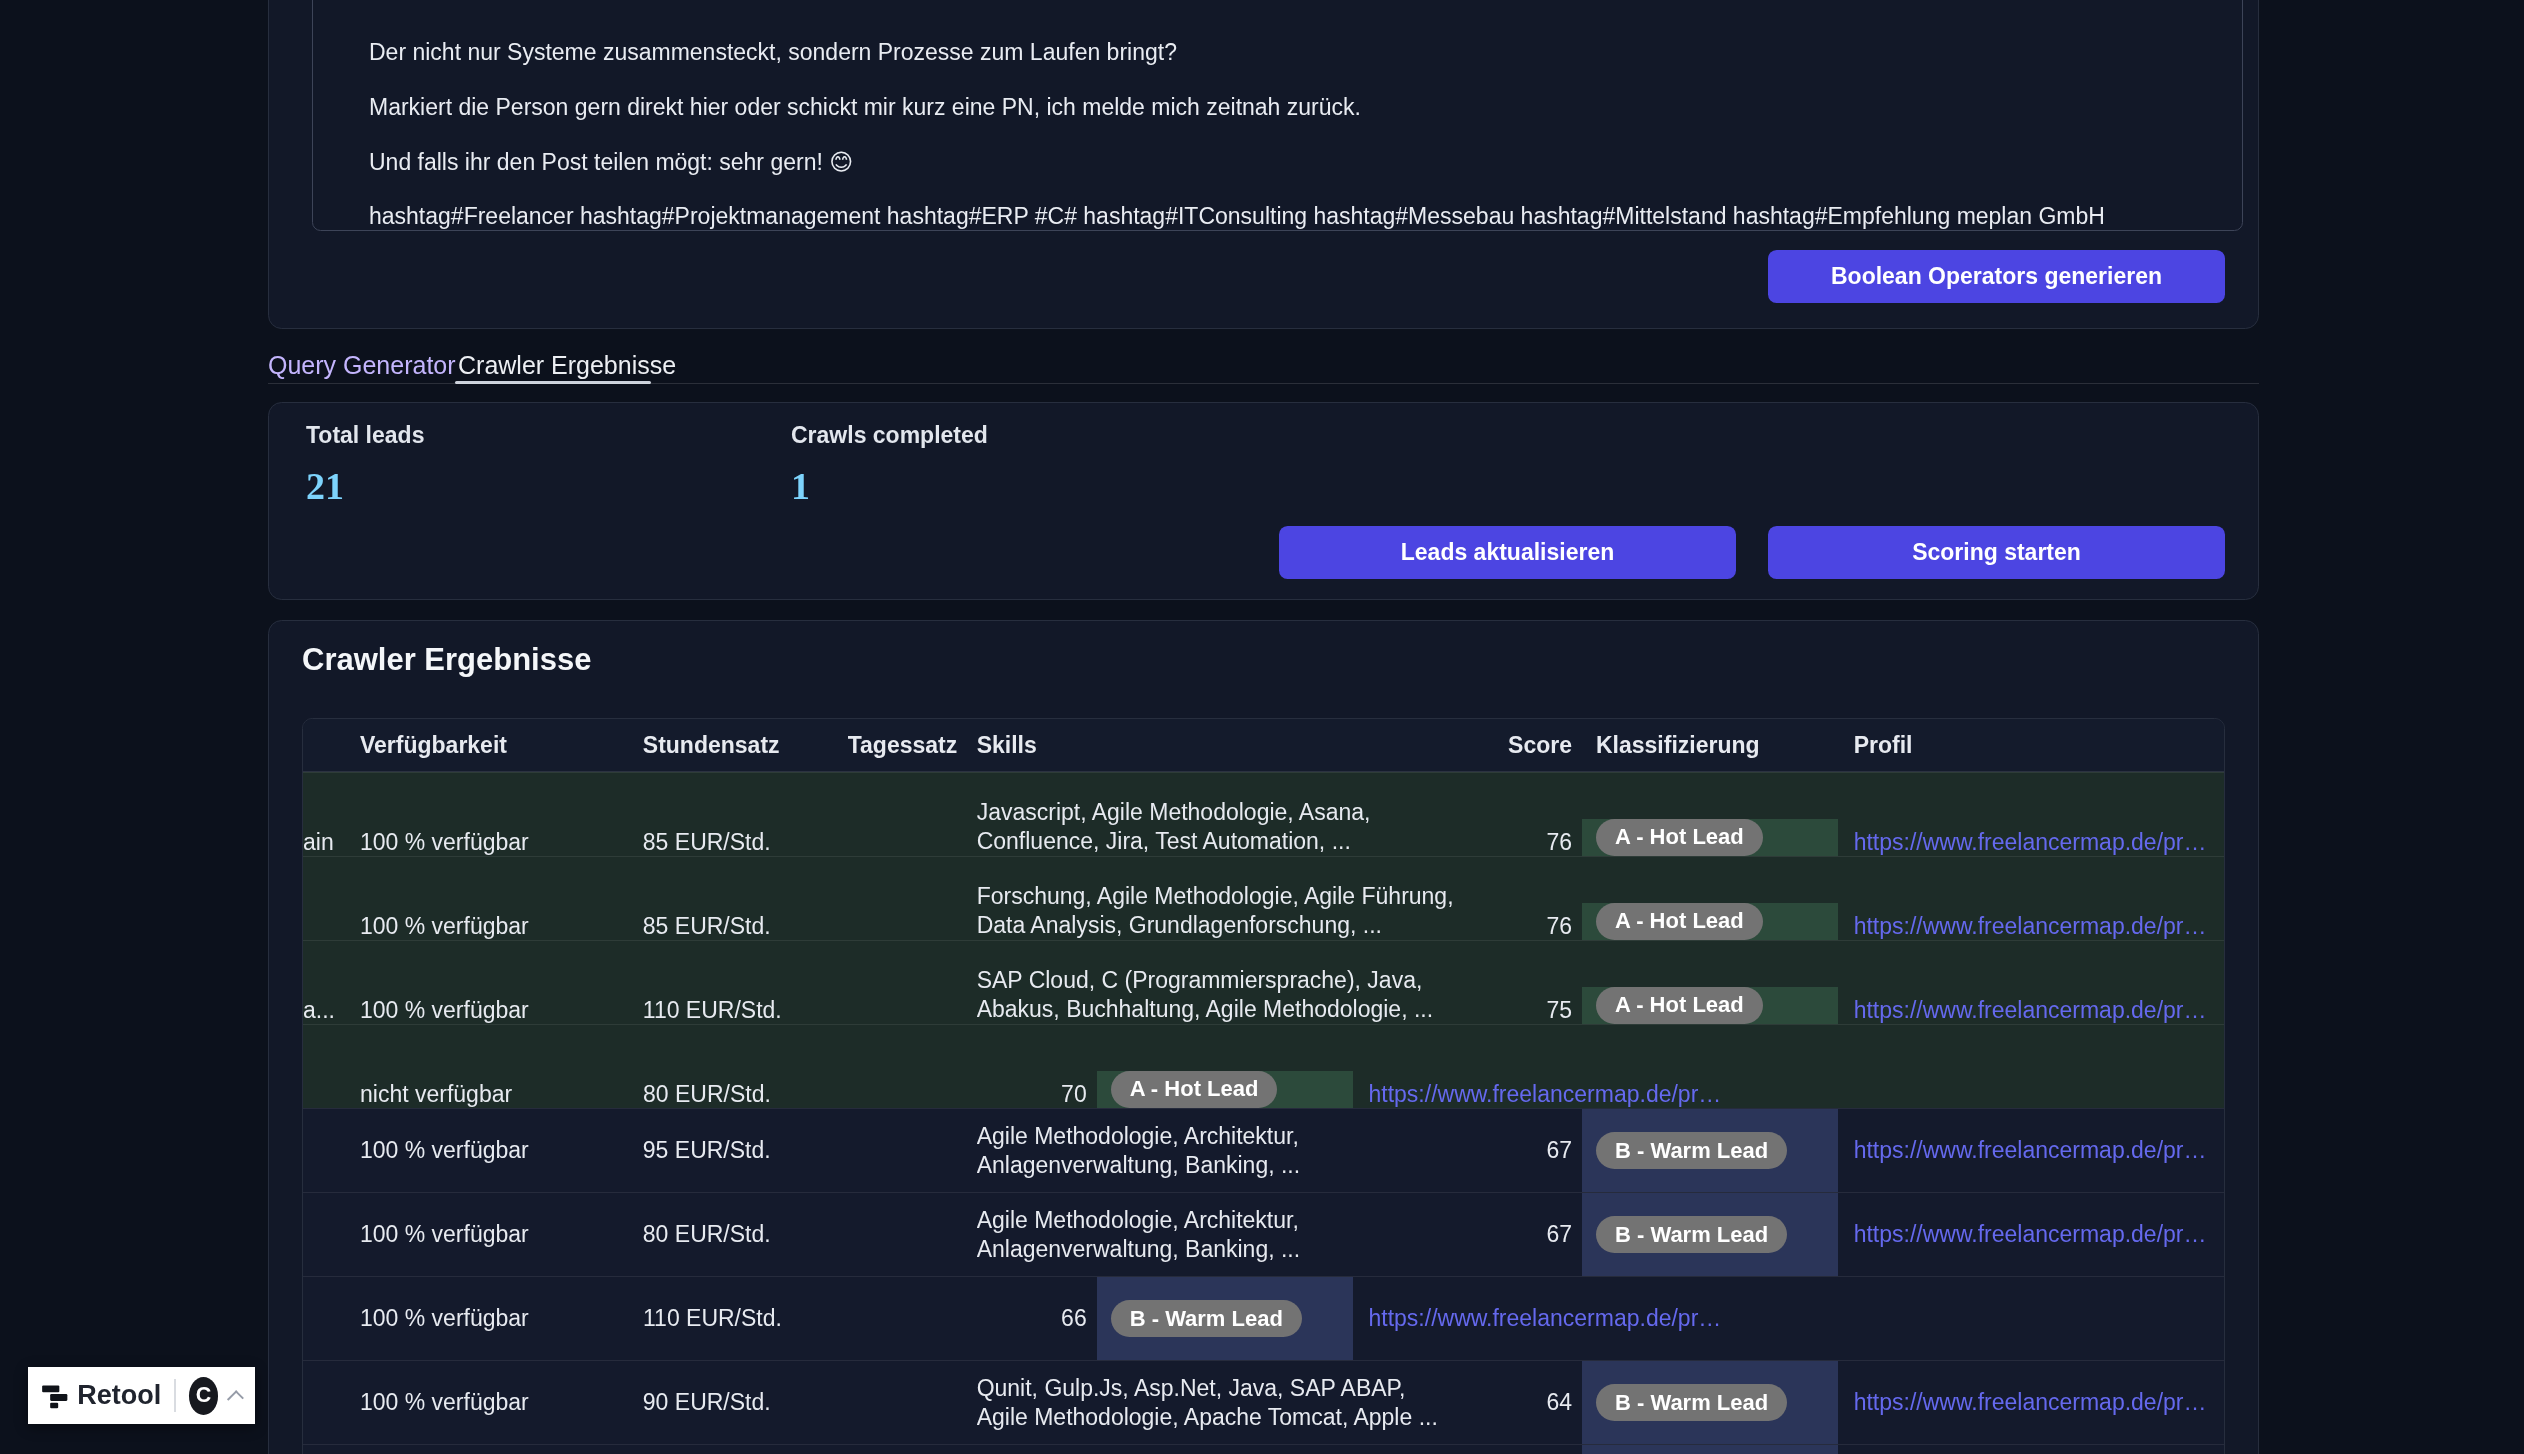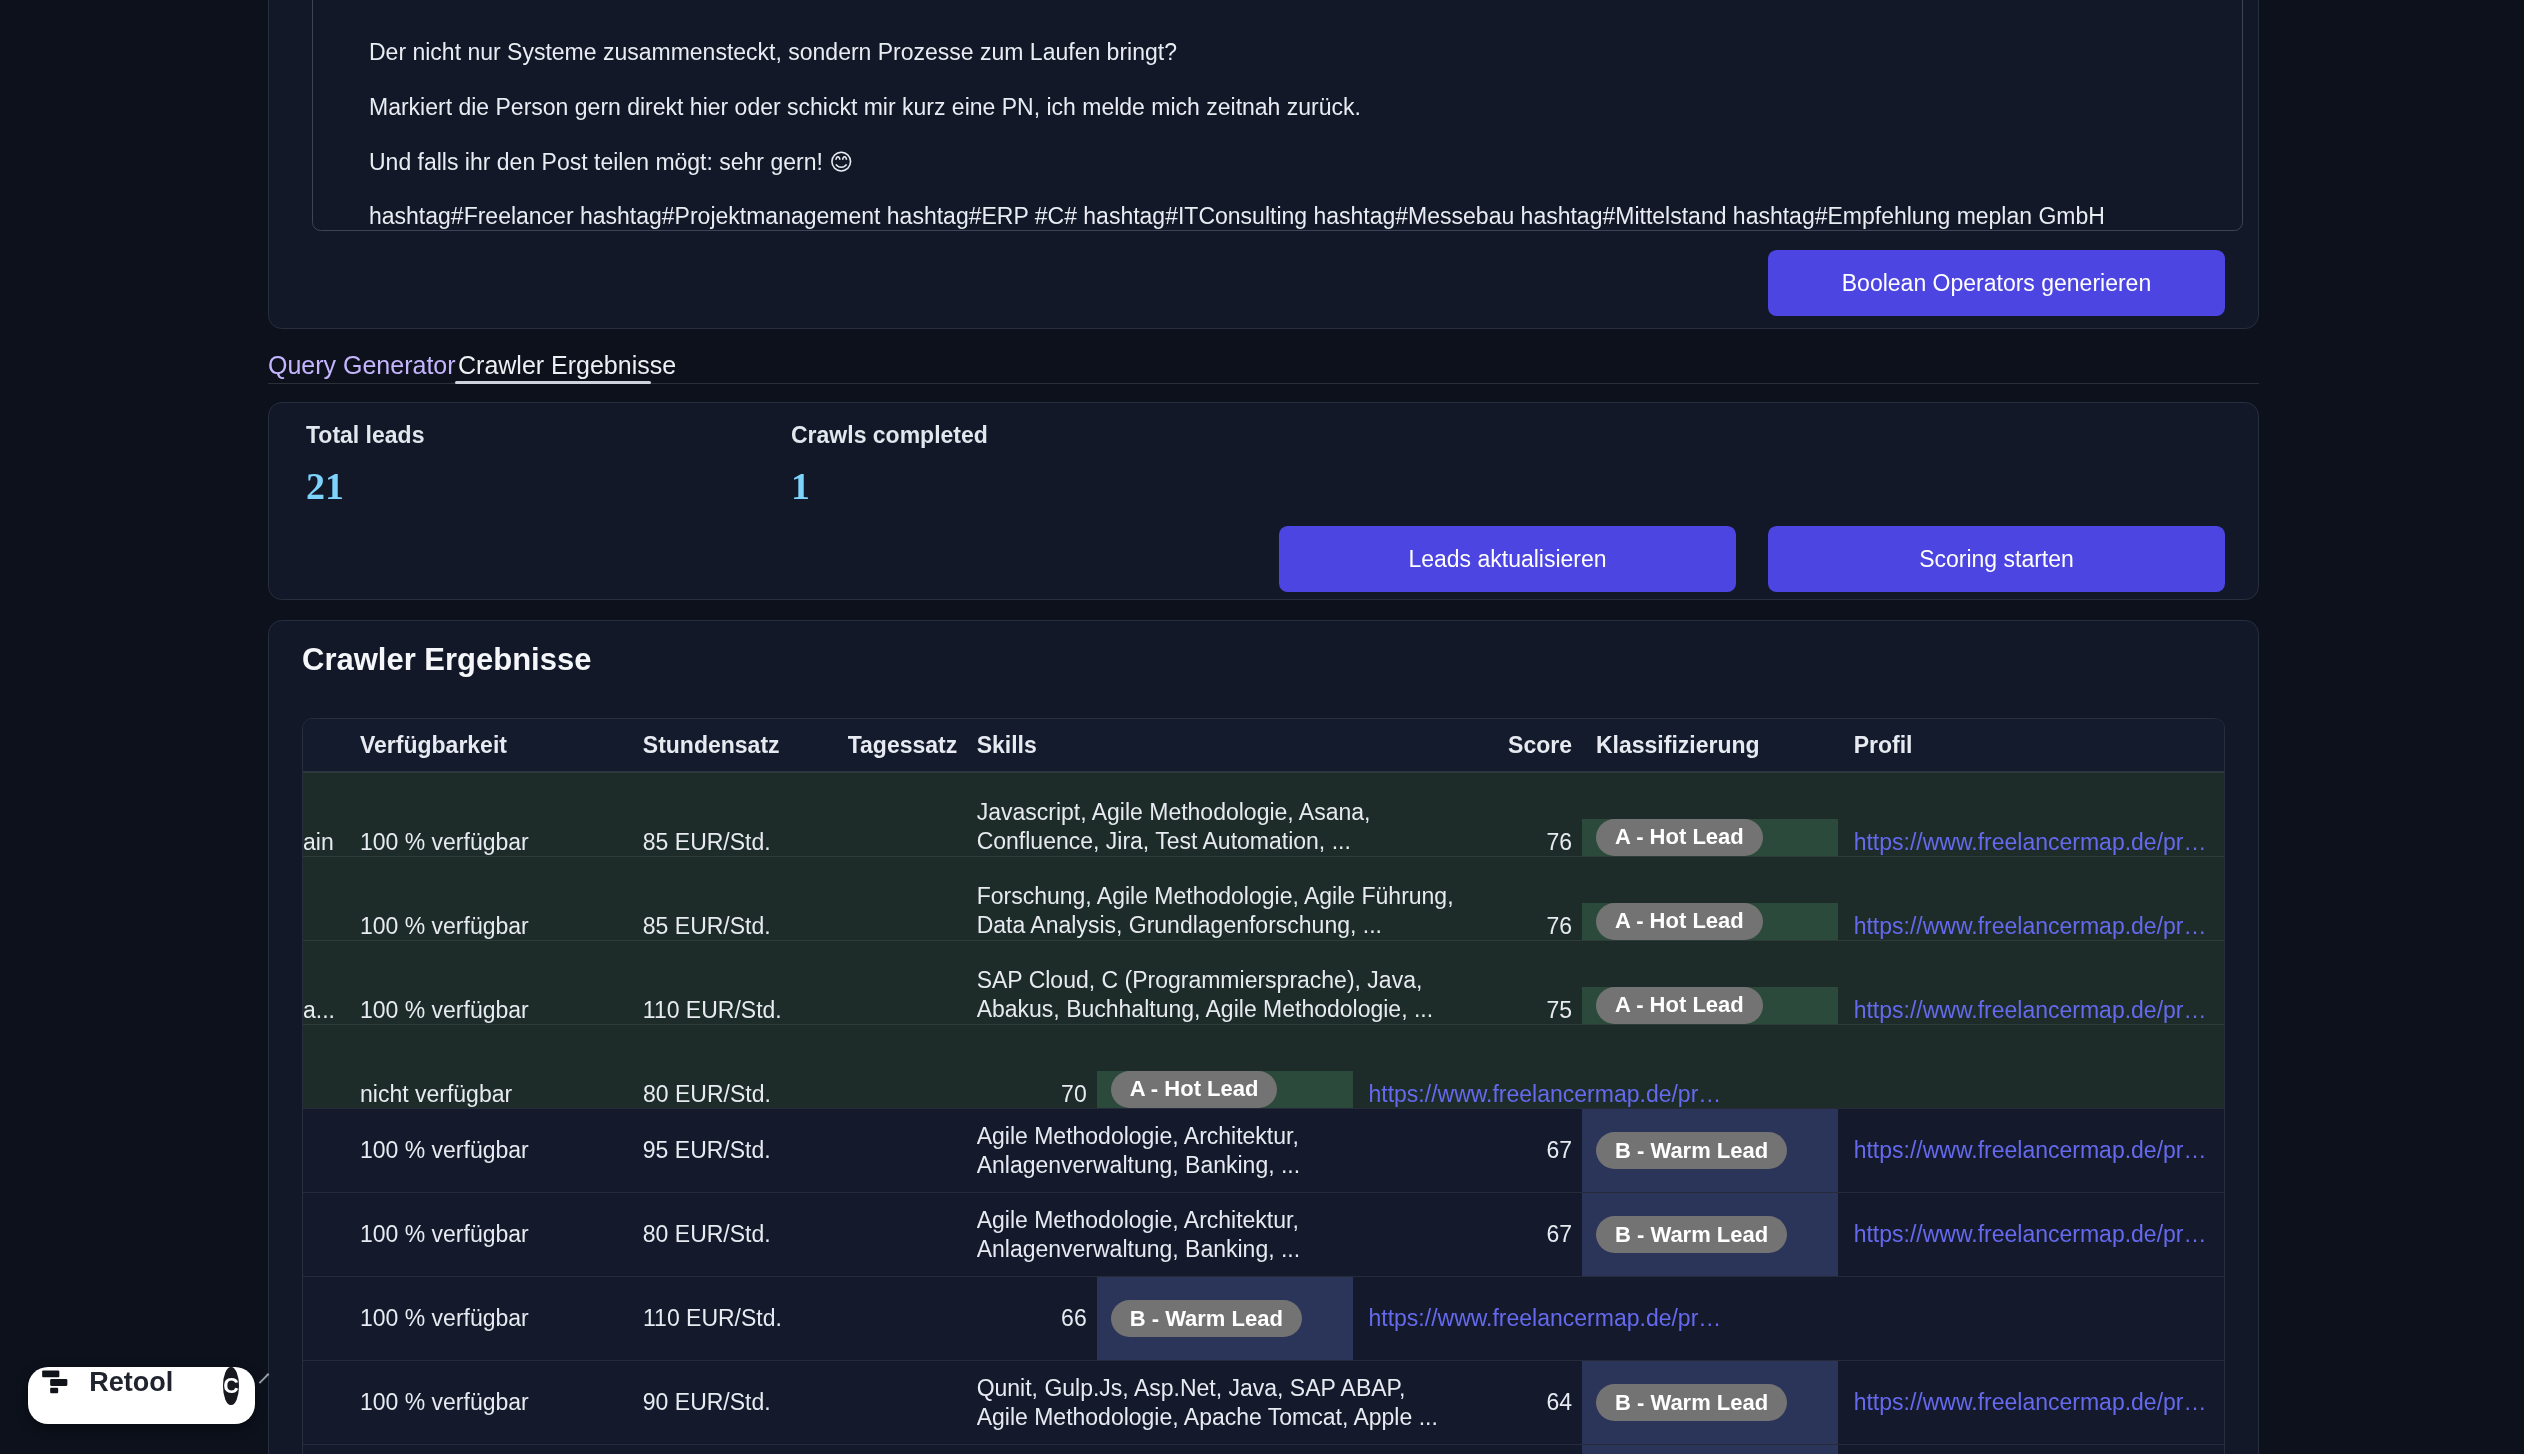--- a/index.html
+++ b/index.html
@@ -18,22 +18,22 @@
   .post-card { left:268px; top:-52px; width:1991px; height:381px; }
   .post-box {
     position:absolute; left:43px; top:6.9px; width:1931px; height:275px;
     border:0.9px solid #3d4458; border-radius:8.6px; background:#121828;
   }
   .post-line {
     position:absolute; left:56px; font-size:23px; line-height:27.5px;
     white-space:nowrap; color:#e9ecf2;
   }
   .btn {
-    position:absolute; height:66px; border:none; border-radius:8.6px;
-    background:#4c45e2; color:#ffffff; font-size:23px; font-weight:400;
+    position:absolute; height:53px; border:none; border-radius:8.6px;
+    background:#4c45e2; color:#ffffff; font-size:23px; font-weight:700;
     font-family:inherit; display:flex; align-items:center; justify-content:center;
     cursor:pointer;
   }
   .gen-btn { left:1499px; top:301px; width:457px; }
   
   .tab { position:absolute; top:351px; font-size:25px; font-weight:500; cursor:pointer; }
   .tab-inactive { left:268px; color:#c4b5fd; }
   .tab-active { left:458px; color:#edeff3; }
   .tab-underline { position:absolute; left:455px; top:381px; width:196px; height:2.6px; background:#ccd1db; border-radius:1.7px; }
   .tab-divider { position:absolute; left:268px; top:383px; width:1991px; height:0.9px; background:rgba(255,255,255,0.13); }
@@ -72,22 +72,22 @@
   .badge {
     display:inline-block; background:#737373; color:#ffffff;
     font-size:22px; font-weight:600; line-height:22px;
     padding:7.7px 19px; border-radius:858px; white-space:nowrap;
   }
   .plink { color:#6569ee; white-space:nowrap; overflow:hidden; text-decoration:none; cursor:pointer; }
   .skills-line { white-space:nowrap; }
   
   .retool {
     position:absolute; left:27.5px; top:1367px; width:227px; height:57px;
-    background:#ffffff; border-radius:20px; display:flex; 
-    padding:0 13.7px; box-shadow:0 3.4px 12px rgba(0,0,0,0.45); cursor:pointer;gap:12px;
+    background:#ffffff; border-radius:0; display:flex; align-items:center;
+    padding:0 13.7px; box-shadow:0 3.4px 12px rgba(0,0,0,0.45); cursor:pointer;
   }
   .retool-logo { width:27.5px; height:27.5px; flex:0 0 auto; }
   .retool-name { font-size:27px; font-weight:600; color:#20242e; margin-left:8.6px; }
   .retool-sep { width:1.7px; height:33px; background:#d9dce1; margin:0 13px; }
   .retool-avatar {
     width:38px; height:38px; border-radius:50%; background:#17191f;
     color:#ffffff; font-size:21.5px; font-weight:700;
     display:flex; align-items:center; justify-content:center;
   }
   .chev {

